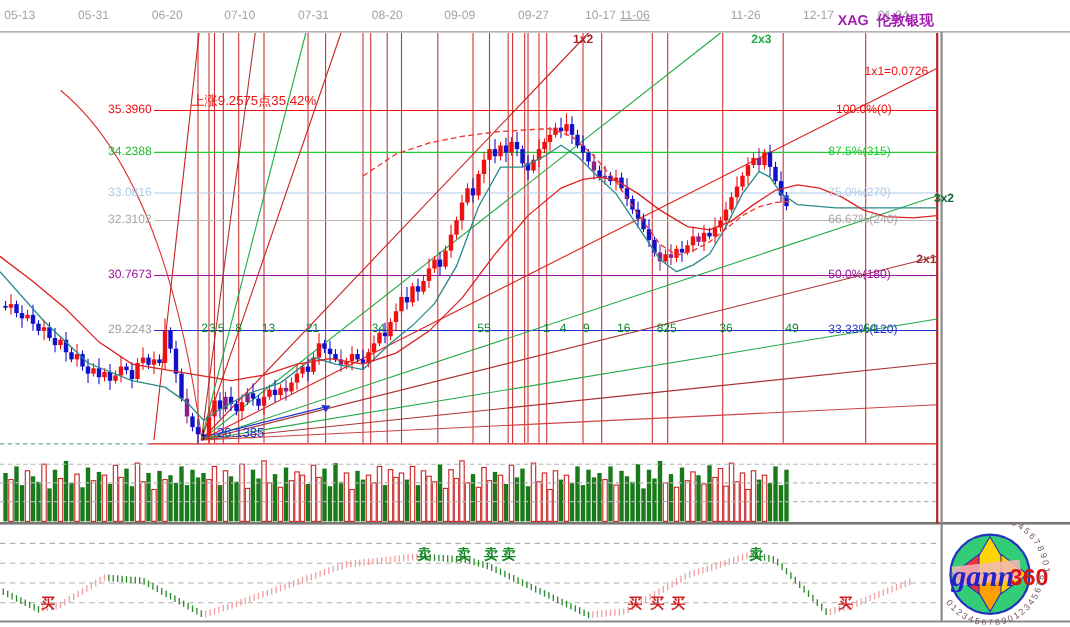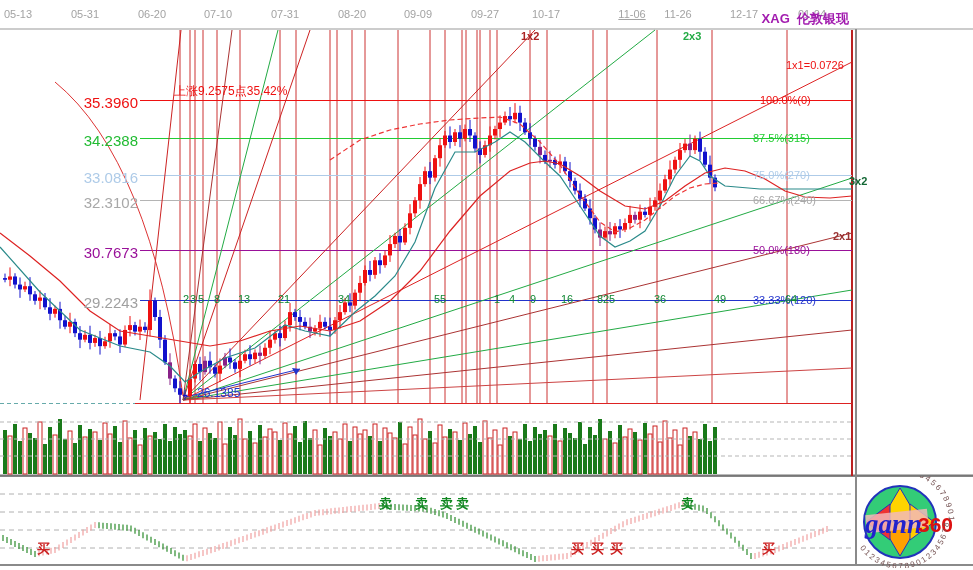--- a/index.html
+++ b/index.html
@@ -1,19 +1,19 @@
 <!DOCTYPE html>
 <html><head>
 <meta charset="utf-8">
 <style>
   html,body{margin:0;padding:0;background:#fff;}
   #stage{position:relative;width:973px;height:570px;background:#fff;overflow:hidden;
          font-family:"Liberation Sans","DejaVu Sans",sans-serif;}
   .datelab{position:absolute;top:8px;font-size:11px;color:#a3a3a3;transform:translateX(-50%);white-space:nowrap;}
-  .pricelab{position:absolute;font-size:15px;white-space:nowrap;text-align:right;width:60px;}
+  .pricelab{position:absolute;font-size:11px;white-space:nowrap;text-align:right;width:60px;}
   .pctlab{position:absolute;font-size:11px;white-space:nowrap;}
   .fanlab{position:absolute;font-size:11px;font-weight:bold;white-space:nowrap;}
   .seqnum{position:absolute;font-size:11px;color:#118833;transform:translateX(-50%);}
   .sig{position:absolute;font-size:13px;font-weight:bold;white-space:nowrap;}
   .title{position:absolute;top:10px;right:124px;font-size:13px;font-weight:bold;color:#a21caf;white-space:nowrap;}
   .rise{position:absolute;left:151px;top:83px;font-size:12px;color:#ee1111;white-space:nowrap;margin-left:23px;}
   .lowlab{position:absolute;left:197px;top:386px;font-size:12px;color:#2233cc;white-space:nowrap;}
   svg{position:absolute;left:0;top:0;}
 </style>
 </head>
@@ -743,21 +743,21 @@
   <div id="labels">
       <div class="datelab" style="left: 18px; text-align: right;">05-13</div>
       <div class="datelab" style="left: 85px;">05-31</div>
       <div class="datelab" style="left: 152px;">06-20</div>
       <div class="datelab" style="left: 218px;">07-10</div>
       <div class="datelab" style="left: 285px;">07-31</div>
       <div class="datelab" style="left: 352px;">08-20</div>
       <div class="datelab" style="left: 418px;">09-09</div>
       <div class="datelab" style="left: 485px;">09-27</div>
       <div class="datelab" style="left: 546px;">10-17</div>
-      <div class="datelab" style="left: 632px; text-decoration: underline;">11-06</div>
+      <div class="datelab" style="left: 577px; text-decoration: underline;">11-06</div>
       <div class="datelab" style="left: 678px;">11-26</div>
       <div class="datelab" style="left: 744px;">12-17</div>
       <div class="datelab" style="left: 812px;">01-04</div>
       <div class="pricelab" style="left: 78px; top: 93.5px; color: rgb(238, 17, 17);">35.3960</div>
       <div class="pctlab" style="left: 760px; top: 93.5px; color: rgb(238, 17, 17);">100.0%(0)</div>
       <div class="pricelab" style="left: 78px; top: 131.5px; color: rgb(34, 187, 51);">34.2388</div>
       <div class="pctlab" style="left: 753px; top: 131.5px; color: rgb(34, 204, 51);">87.5%(315)</div>
       <div class="pricelab" style="left: 78px; top: 168.5px; color: rgb(174, 203, 232);">33.0816</div>
       <div class="pctlab" style="left: 753px; top: 168.5px; color: rgb(174, 203, 232);">75.0%(270)</div>
       <div class="pricelab" style="left: 78px; top: 193.5px; color: rgb(168, 168, 168);">32.3102</div>

